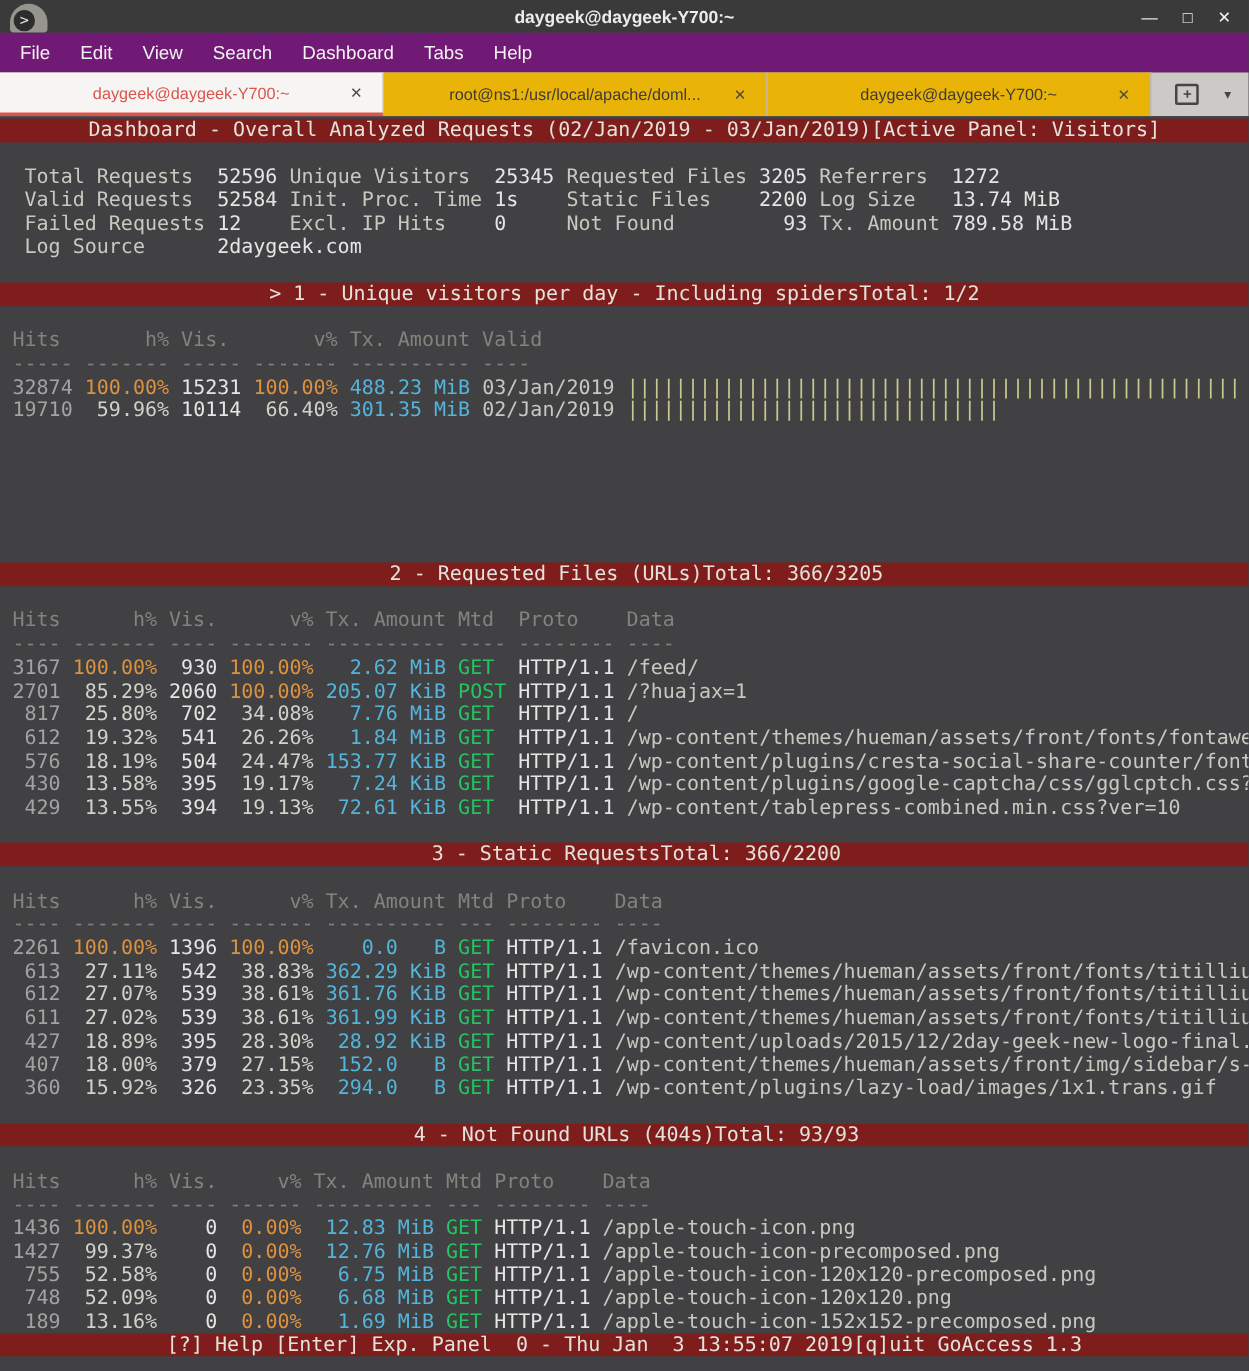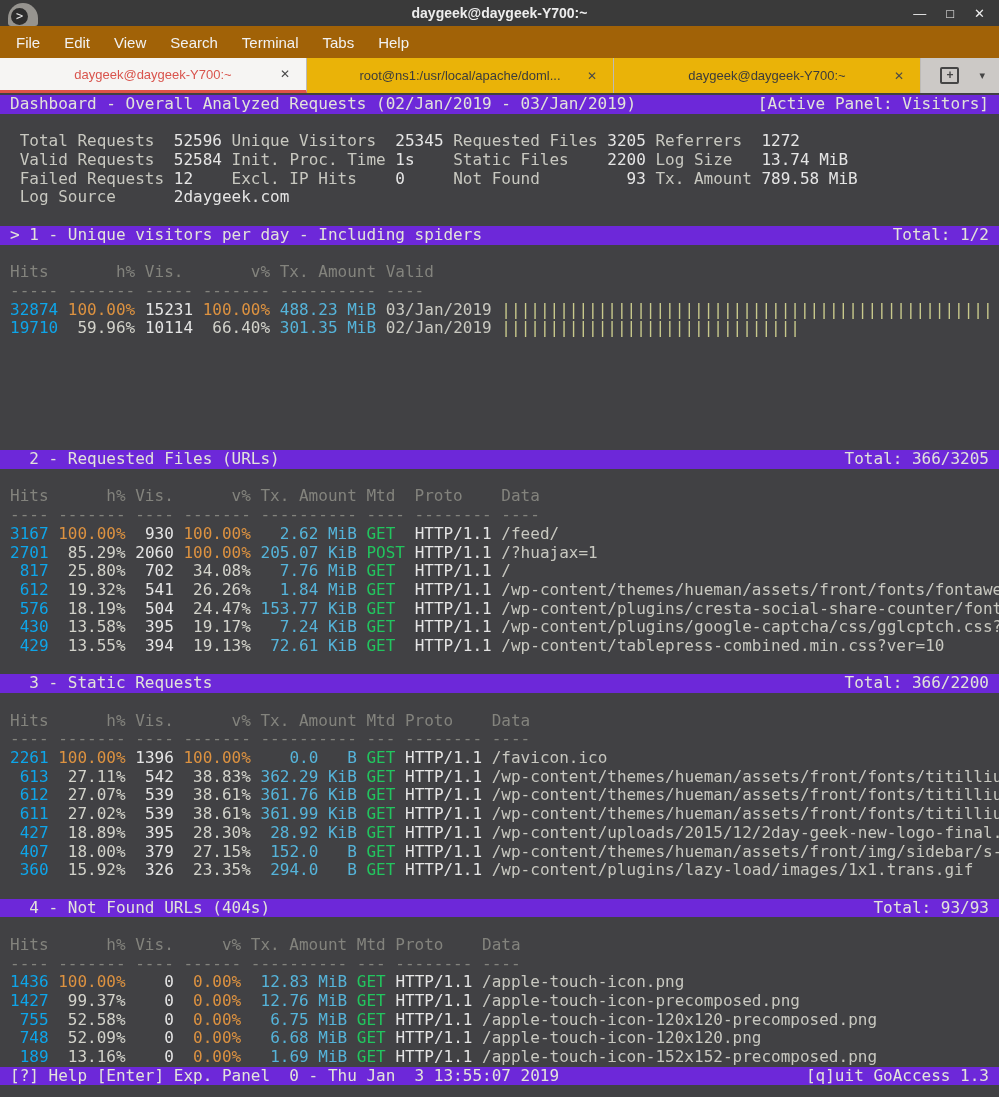--- a/index.html
+++ b/index.html
@@ -8,41 +8,41 @@
 
   
   .titlebar{height:26px;background:#3a3a3a;position:relative;display:flex;align-items:center;flex:0 0 26px;}
   .app-icon{position:absolute;left:8px;top:3px;width:30px;height:23px;background:#96948f;border-radius:15px 15px 3px 3px;}
   .app-icon .prompt-circle{position:absolute;left:3px;bottom:1px;width:17px;height:17px;background:#2d2d2d;border-radius:50%;color:#e8e8e8;font-family:"DejaVu Sans Mono",monospace;font-size:12px;line-height:17px;text-align:center;}
   .win-title{position:absolute;left:0;right:0;text-align:center;color:#ededed;font-size:14px;font-weight:bold;}
   .win-controls{margin-left:auto;display:flex;gap:20px;padding-right:14px;color:#f0f0f0;font-size:13px;z-index:2;}
   .win-controls span{cursor:default;}
 
   
-  .menubar{height:32px;background:#a16207;display:flex;align-items:center;padding-left:4px;flex:0 0 32px;}
+  .menubar{height:32px;background:#701a75;display:flex;align-items:center;padding-left:4px;flex:0 0 32px;}
   .menu-item{color:#f2f2f2;font-size:15px;padding:0 12px;}
 
   
   .tabbar{height:35px;background:#ccc9c6;display:flex;align-items:stretch;flex:0 0 35px;}
   .tab{flex:0 0 307px;position:relative;display:flex;align-items:center;justify-content:center;background:#eab308;border-right:1px solid #bdbab7;font-size:13px;color:#3c3c3c;box-sizing:border-box;}
   .tab .tab-label{max-width:230px;overflow:hidden;white-space:nowrap;}
   .tab .tab-close{position:absolute;right:16px;color:#4a4a4a;font-size:12px;}
   .tab.active{background:#f6f5f3;border-bottom:3px solid #e0524a;color:#d9544d;}
   .tab-extra{margin-left:auto;display:flex;align-items:center;gap:20px;padding:0 14px;color:#454545;}
   .newtab-box{width:15px;height:13px;border:2px solid #454545;border-radius:2px;font-size:12px;line-height:12px;text-align:center;font-weight:bold;color:#454545;}
   .dropdown-caret{font-size:11px;}
 
   
   .term{flex:1 1 auto;background:#414144;font-family:"DejaVu Sans Mono",monospace;font-size:16px;line-height:18.7px;padding-top:2px;overflow:hidden;position:relative;}
   .line{height:18.7px;white-space:pre;padding-left:10px;overflow:hidden;}
-  .strip{height:18.7px;background:#6d28d9;display:flex;justify-content:space-between;padding:0 10px;white-space:pre;color:#e2e2da;overflow:hidden;}
+  .strip{height:18.7px;background:#7f1d1d;display:flex;justify-content:center;padding:0 10px;white-space:pre;color:#e2e2da;overflow:hidden;}
   .t{color:#c8c8c0}
   .w{color:#d2d2ca}
   .v{color:#e5e5e5}
-  .r{color:#0ea5e9}
+  .r{color:#a3a3a3}
   .o{color:#dd9240}
   .c{color:#55b4da}
   .m{color:#22c55e}
   .p{color:#e5e5e5}
   .y{color:#c8c98c}
   .d{color:#83837d}
 </style>
 </head>
 <body>
 
@@ -58,21 +58,21 @@
       <span>□</span>
       <span>✕</span>
     </div>
   </div>
 
   <div class="menubar" id="menubar">
       <span class="menu-item">File</span>
       <span class="menu-item">Edit</span>
       <span class="menu-item">View</span>
       <span class="menu-item">Search</span>
-      <span class="menu-item">Terminal</span>
+      <span class="menu-item">Dashboard</span>
       <span class="menu-item">Tabs</span>
       <span class="menu-item">Help</span>
     </div>
 
   <div class="tabbar">
     <div id="tabs-host" style="display:flex;align-items:stretch;">
         <div class="tab active">
           <span class="tab-label">daygeek@daygeek-Y700:~</span>
           <span class="tab-close">✕</span>
         </div>

